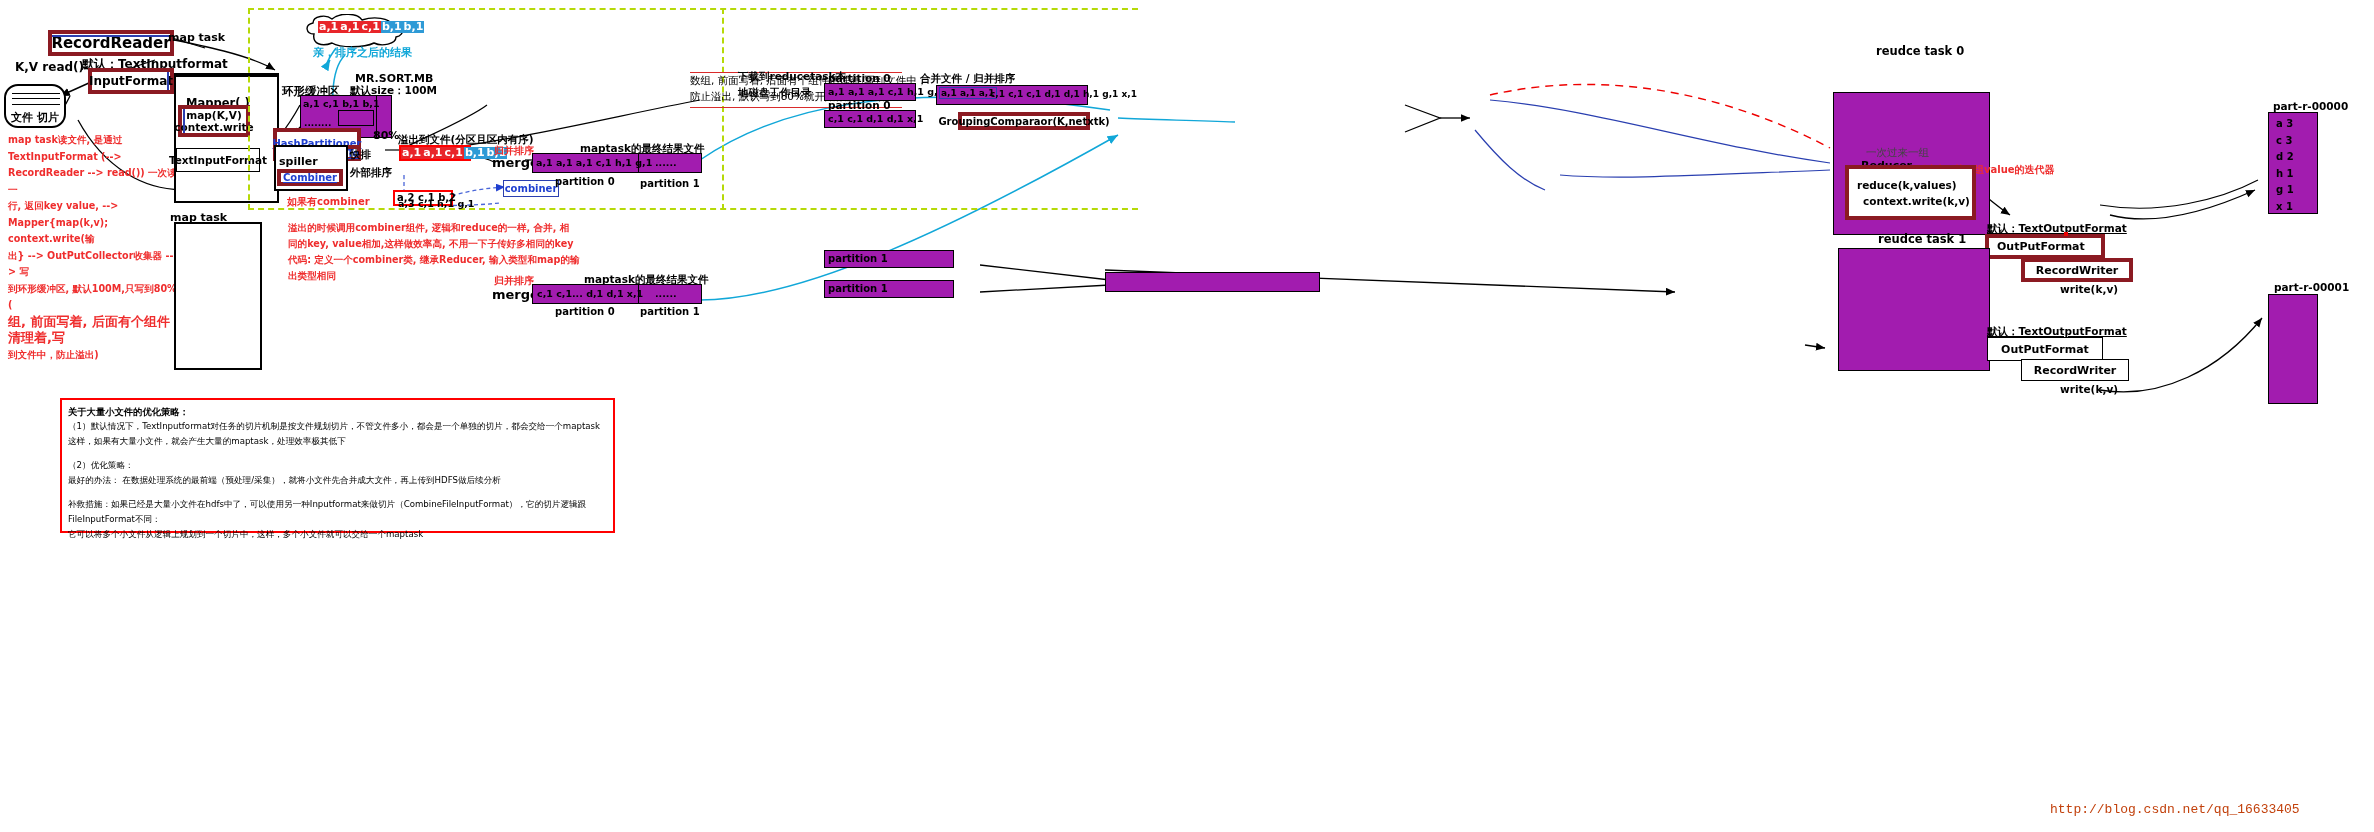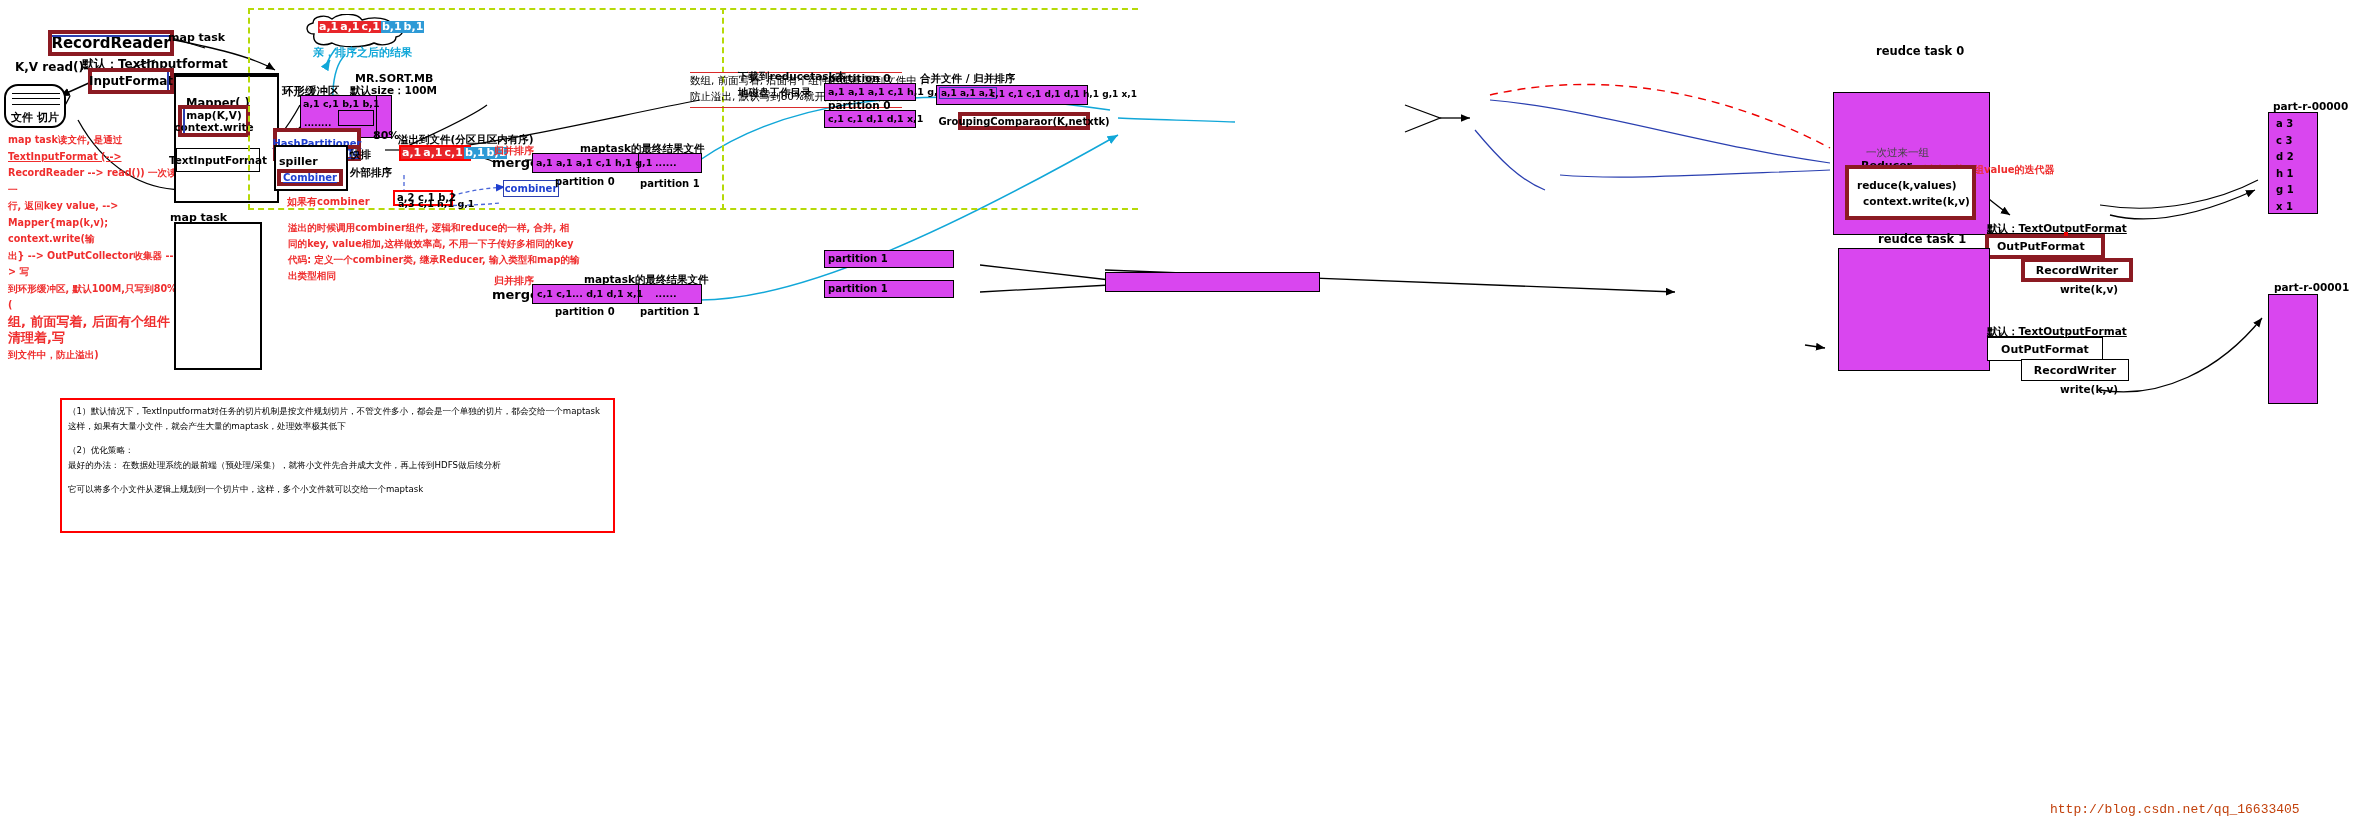--- a/index.html
+++ b/index.html
@@ -6,21 +6,21 @@
   body{width:2374px;height:832px;position:relative;overflow:hidden;
        font-family:"DejaVu Sans","Liberation Sans",sans-serif;}
   .t{position:absolute;white-space:nowrap;color:#000;font-weight:bold;}
   .red{color:#ef2d2d;font-weight:bold;}
   .blue{color:#1f3fd0;font-weight:bold;}
   .cyan{color:#11a7d8;font-weight:bold;}
   
   .dbox{position:absolute;border:4px solid #8b1a22;background:#fff;
         box-sizing:border-box;display:flex;flex-direction:column;
         justify-content:center;align-items:center;font-weight:bold;color:#000;}
-  .pbox{position:absolute;border:1.6px solid #000;background:#d946ef;box-sizing:border-box;}
+  .pbox{position:absolute;border:1.6px solid #000;background:#a21caf;box-sizing:border-box;}
   .plain{position:absolute;border:1.5px solid #000;background:#fff;box-sizing:border-box;
          display:flex;align-items:center;justify-content:center;font-weight:bold;}
   .thickplain{position:absolute;border:2.5px solid #000;background:#fff;box-sizing:border-box;}
   .dashYellow{position:absolute;border:2px dashed #b6d908;box-sizing:border-box;}
   .redframe{position:absolute;border:2.5px solid #f00;box-sizing:border-box;background:#fff;}
   .redseg{background:#e8252a;color:#fff;}
   .blueseg{background:#2e9ad6;color:#fff;}
   .kvcell{display:inline-block;padding:0 1px;font-size:11px;font-weight:bold;}
   svg{position:absolute;left:0;top:0;pointer-events:none;}
   .doc{position:absolute;border:2px solid #000;border-radius:14px;background:#fff;box-sizing:border-box;}
@@ -125,21 +125,21 @@
   <div style="position:absolute;left:6px;top:12px;width:48px;border-top:1.5px solid #000;"></div>
   <div style="position:absolute;left:6px;top:18px;width:48px;border-top:1.5px solid #000;"></div>
   <div style="position:absolute;left:0;top:24px;width:100%;text-align:center;font-size:11px;font-weight:bold;">文件 切片</div>
 </div>
 
 <div class="t" style="left:168px;top:31px;font-size:11px;">map task</div>
 <div class="t" style="left:170px;top:211px;font-size:11px;">map task</div>
 
 <div style="position:absolute;left:8px;top:132px;width:170px;">
   <div class="red" style="font-size:9.6px;line-height:16.5px;">map task读文件, 是通过</div>
-  <div class="red" style="font-size:9.6px;line-height:16.5px;text-decoration:underline;">TextInputFormat (--&gt;</div>
+  <div class="red" style="font-size:9.6px;line-height:16.5px;">TextInputFormat (--&gt;</div>
   <div class="red" style="font-size:9.6px;line-height:16.5px;">RecordReader --&gt; read()) 一次读一</div>
   <div class="red" style="font-size:9.6px;line-height:16.5px;">行, 返回key value, --&gt;</div>
   <div class="red" style="font-size:9.6px;line-height:16.5px;">Mapper{map(k,v); context.write(输</div>
   <div class="red" style="font-size:9.6px;line-height:16.5px;">出} --&gt; OutPutCollector收集器 --&gt; 写</div>
   <div class="red" style="font-size:9.6px;line-height:16.5px;">到环形缓冲区, 默认100M,只写到80%(</div>
   <div class="red" style="font-size:13px;line-height:16.5px;">组, 前面写着, 后面有个组件清理着,写</div>
   <div class="red" style="font-size:9.6px;line-height:16.5px;">到文件中，防止溢出)</div>
 </div>
 
 <div class="thickplain" style="left:174px;top:73px;width:105px;height:130px;border-top-width:4px;"></div>
@@ -339,22 +339,24 @@
   <div>x  1</div>
 </div>
 
 <div class="t" style="left:2274px;top:281px;font-size:10.5px;">part-r-00001</div>
 <div class="pbox" style="left:2268px;top:294px;width:50px;height:110px;"></div>
 
 <div style="position:absolute;left:2064px;top:232px;width:4px;height:4px;background:#e00;"></div>
 
 <div class="redframe" style="left:60px;top:398px;width:555px;height:135px;"></div>
 <div style="position:absolute;left:68px;top:404px;width:540px;">
+  <div style="font-size:9.3px;line-height:15px;font-weight:bold;">关于大量小文件的优化策略：</div>
   <div style="font-size:8.6px;line-height:14.6px;">（1）默认情况下，TextInputformat对任务的切片机制是按文件规划切片，不管文件多小，都会是一个单独的切片，都会交给一个maptask</div>
   <div style="font-size:8.6px;line-height:14.6px;">这样，如果有大量小文件，就会产生大量的maptask，处理效率极其低下</div>
   <div style="font-size:8.6px;line-height:14.6px;min-height:10px;"></div>
   <div style="font-size:8.6px;line-height:14.6px;">（2）优化策略：</div>
   <div style="font-size:8.6px;line-height:14.6px;">最好的办法：  在数据处理系统的最前端（预处理/采集），就将小文件先合并成大文件，再上传到HDFS做后续分析</div>
   <div style="font-size:8.6px;line-height:14.6px;min-height:10px;"></div>
+  <div style="font-size:8.6px;line-height:14.6px;">补救措施：如果已经是大量小文件在hdfs中了，可以使用另一种Inputformat来做切片（CombineFileInputFormat），它的切片逻辑跟FileInputFormat不同：</div>
   <div style="font-size:8.6px;line-height:14.6px;">           它可以将多个小文件从逻辑上规划到一个切片中，这样，多个小文件就可以交给一个maptask</div>
 </div>
 
 <div class="watermark" style="left:2050px;top:802px;font-size:13px;">http://blog.csdn.net/qq_16633405</div>
 
 </body></html>

